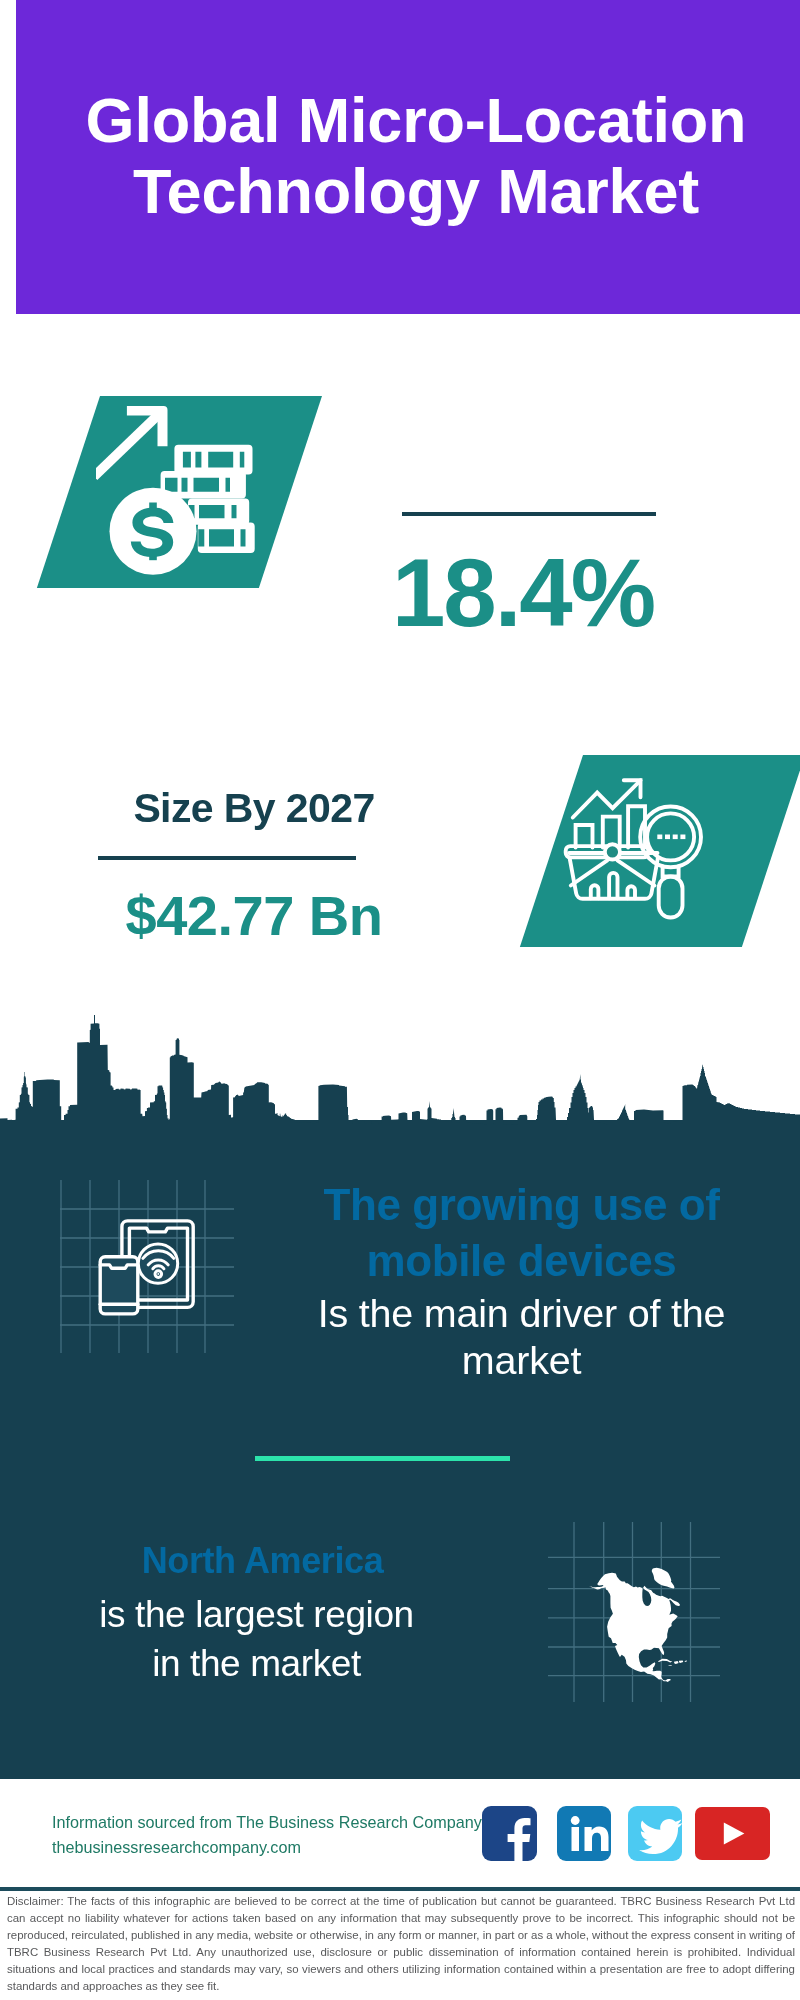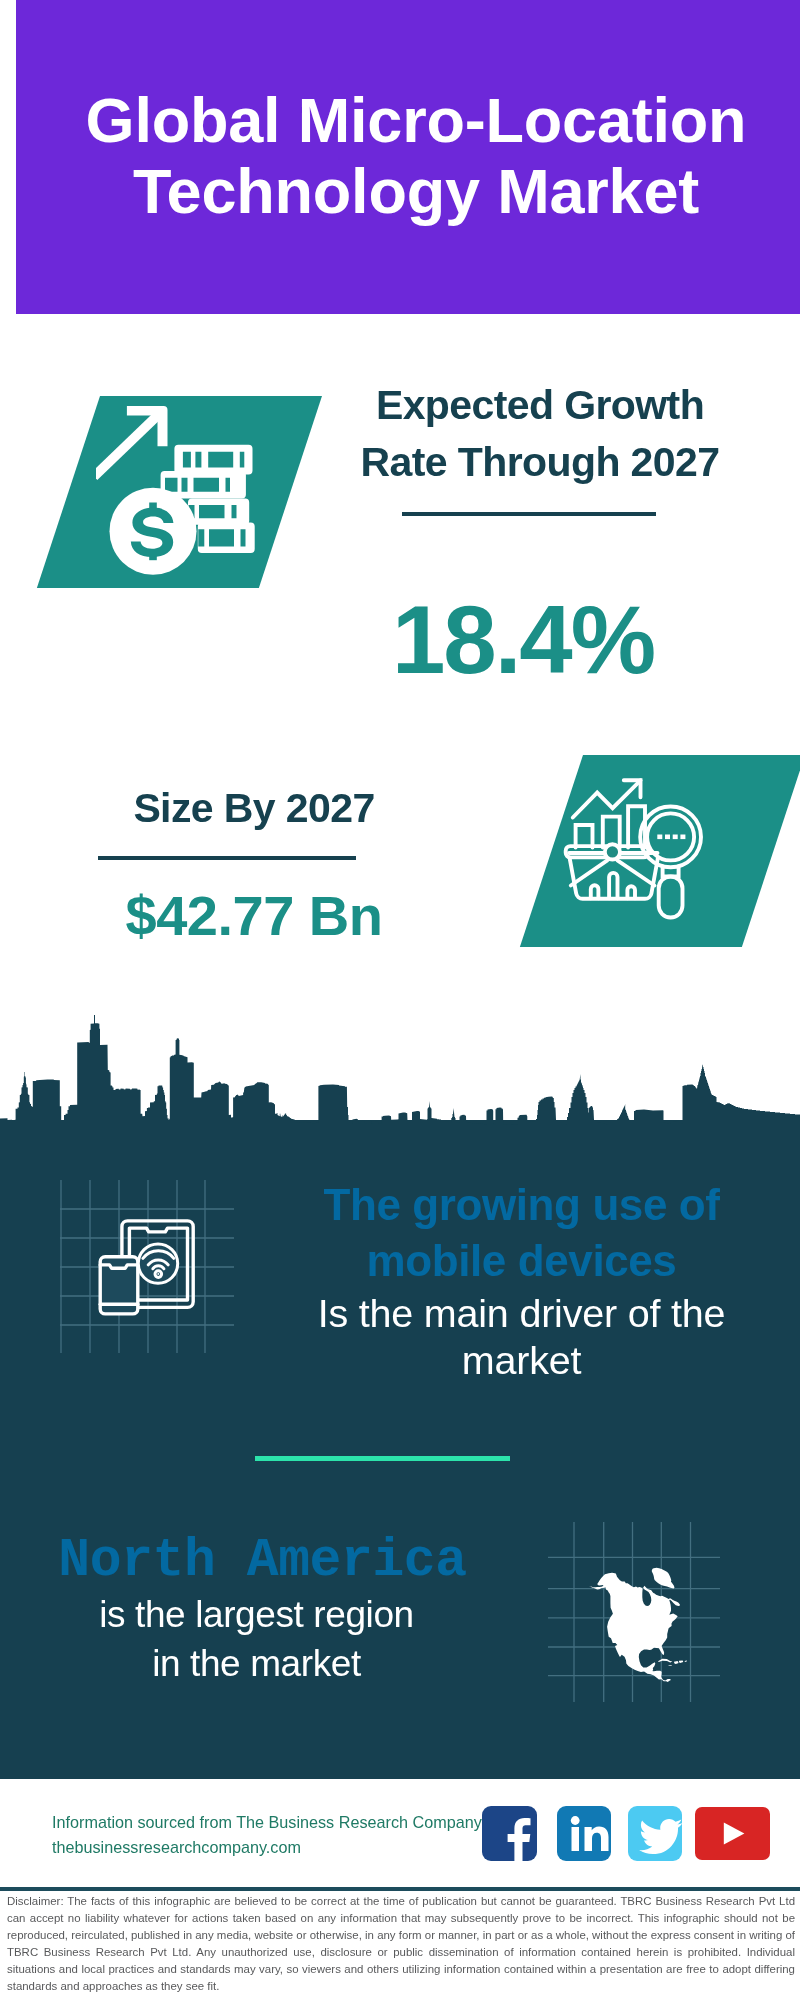--- a/index.html
+++ b/index.html
@@ -18,21 +18,21 @@
 .v1{font-size:96px;line-height:96px;letter-spacing:-2px;}
 .v2{font-size:56px;line-height:72px;letter-spacing:-0.5px;}
 
 
 .dark{position:absolute;left:0;top:1120px;width:800px;height:659px;background:#164050;}
 .skyline{position:absolute;left:0;top:1020px;width:800px;height:125px;}
 .insight-head{position:absolute;color:#0369a1;font-weight:bold;font-size:44px;line-height:56px;text-align:center;letter-spacing:-0.4px;}
 .insight-sub{position:absolute;color:#ffffff;font-weight:normal;text-align:center;}
 .sub1{font-size:39.5px;line-height:47px;letter-spacing:-0.2px;}
 .sub2{font-size:37px;line-height:49px;letter-spacing:-0.4px;}
-.head2{font-size:53px;line-height:42px;letter-spacing:-0.4px;font-family:Liberation Mono, monospace;}
+.head2{font-size:36px;line-height:42px;letter-spacing:-0.4px;}
 .mid-rule{position:absolute;background:#2ce3ab;}
 
 
 .footer{position:absolute;left:0;top:1779px;width:800px;height:221px;background:#ffffff;}
 .src-text{position:absolute;color:#1f7a65;font-size:16.2px;line-height:25px;}
 .social{position:absolute;display:block;}
 .sep{position:absolute;left:0;width:800px;background:#1d4c5c;}
 .disclaimer{position:absolute;color:#58595b;font-size:11.45px;line-height:17px;text-align:justify;}
 </style>
 </head>
@@ -62,26 +62,22 @@
                M102.3 125.3 V142.4 H108.3 V125.3 Z M113.0 125.3 V142.4 H138.0 V125.3 Z M144.5 125.3 V142.4 H149.5 V125.3 Z" fill-rule="evenodd"></path>
       <circle cx="57" cy="127.2" r="43.5"></circle>
     </g>
     <g fill="#1b8f87">
       <path d="M53.2 98.5 h7.6 v9 h-7.6 z"></path>
       <path d="M53.2 147.2 h7.6 v9 h-7.6 z"></path>
       <path d="M57 103.6 c-12.4 0 -20.6 6.6 -20.6 15 c0 8.5 7.2 12.6 18.6 14.2 c8.3 1.3 11.4 2.8 11.4 6.1 c0 3.4 -4.2 5.8 -10.4 5.8 c-6.7 0 -10.9 -2.8 -11.4 -7.2 h-9.8 c0.5 9.6 8.8 15.6 21.2 15.6 c12.9 0 21.2 -6.3 21.2 -14.9 c0 -8.6 -7.2 -12.8 -19.1 -14.5 c-8.3 -1.3 -11.0 -2.8 -11.0 -5.8 c0 -3.1 3.9 -5.5 9.9 -5.5 c6.2 0 10.1 2.6 10.6 6.6 h9.8 c-0.6 -9.2 -8.6 -15.4 -20.4 -15.4 z"></path>
     </g>
   </svg>
 
-  <div class="stat-label" style="left:330px;top:377px;width:420px;">
-    <span>Expected Growth</span><br>
-    <span>Rate Through 2027</span>
-  </div>
   <div class="rule" style="left:402px;top:512px;width:254px;"></div>
-  <div class="stat-value v1" style="left:313px;top:545px;width:420px;margin-top:47px;">18.4%</div>
+  <div class="stat-value v1" style="left:313px;top:545px;width:420px;">18.4%</div>
 
   <div class="stat-label" style="left:44px;top:723px;width:420px;">
     <br>
     <span>Size By 2027</span>
   </div>
   <div class="rule" style="left:98px;top:856px;width:258px;"></div>
   <div class="stat-value v2" style="left:44px;top:880px;width:420px;">$42.77 Bn</div>
 
   <div class="para" style="left:583px;top:755px;width:222px;height:192px;transform:skewX(-18.2deg);transform-origin:0 0;"></div>
   <svg viewBox="0 0 150 150" style="position:absolute;left:558px;top:768px;width:150px;height:150px;overflow:visible;">

